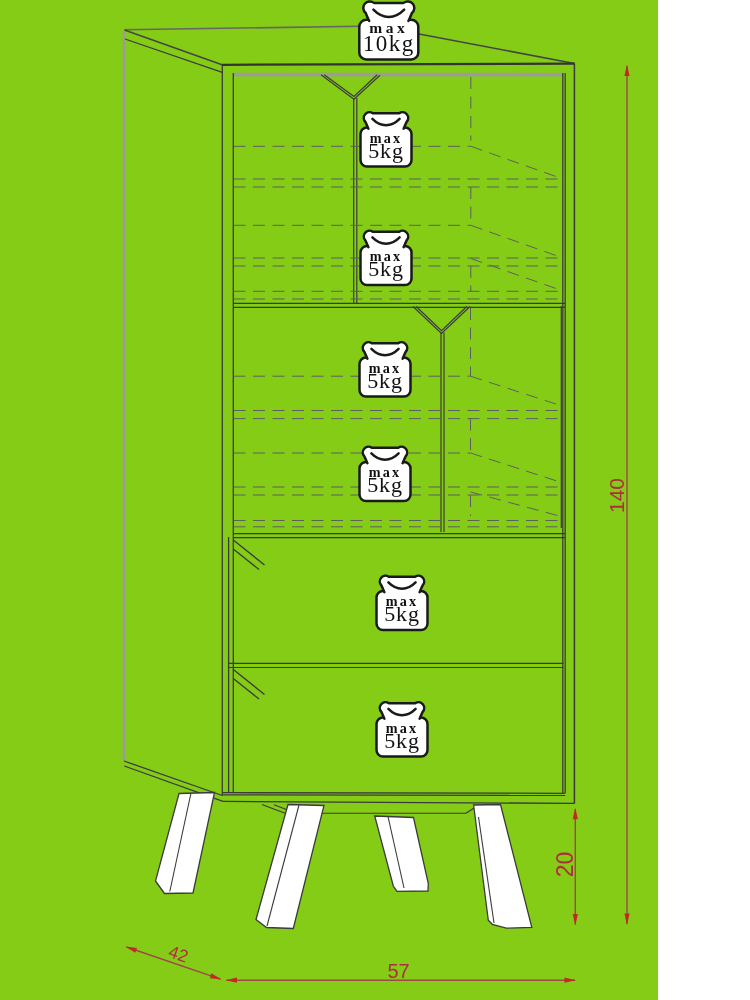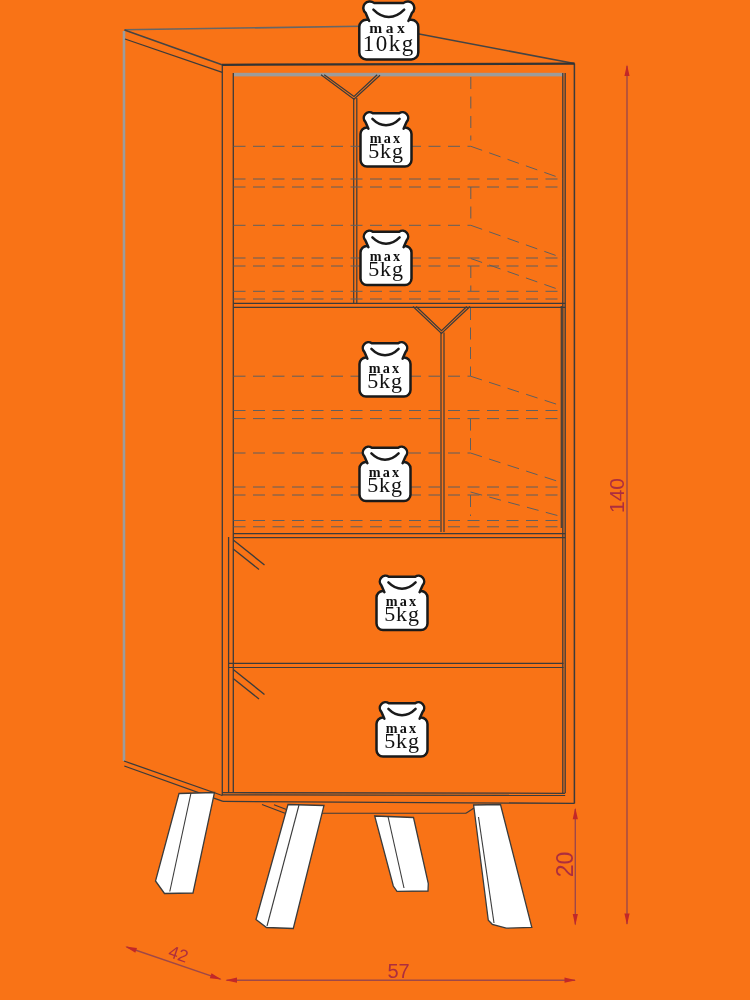--- a/index.html
+++ b/index.html
@@ -1,16 +1,16 @@
 <!DOCTYPE html>
 <html><head>
 <meta charset="utf-8">
 <style>
 html,body{margin:0;padding:0;background:#ffffff;}
-#page{width:750px;height:1000px;position:relative;background:#f97316;overflow:hidden;}
+#page{width:658px;height:1000px;position:relative;background:#84cc16;overflow:hidden;}
 svg{display:block;}
 text{font-family:"Liberation Sans",sans-serif;}
 .ser{font-family:"Liberation Serif",serif;}
 </style>
 </head>
 <body>
 <div id="page">
 <svg width="750" height="1000" viewBox="0 0 750 1000">
 <g fill="none" stroke="#3b3b3b" stroke-width="1.3" stroke-linecap="butt">
 

